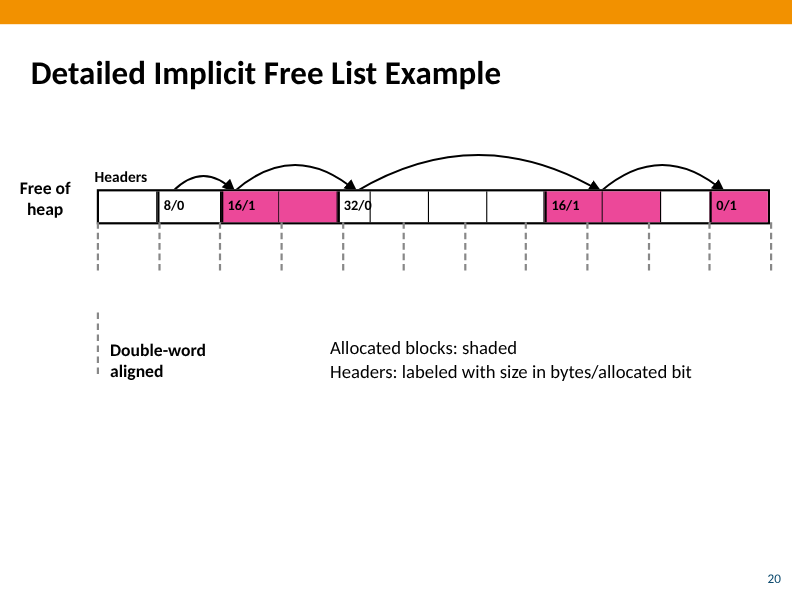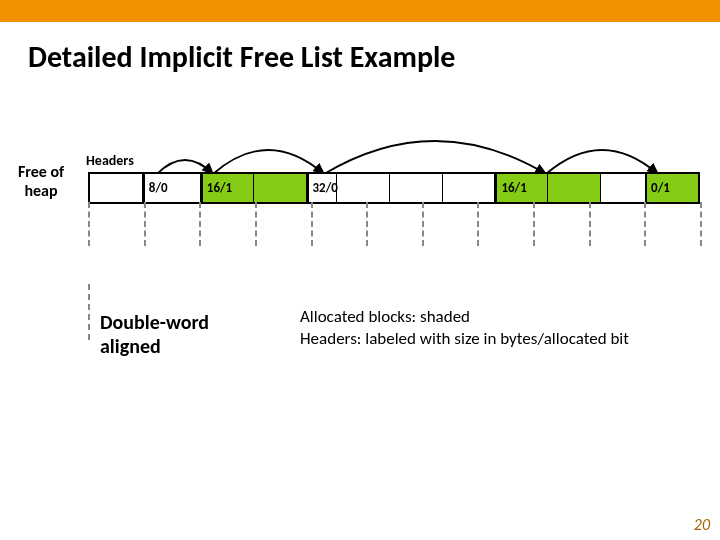--- a/index.html
+++ b/index.html
@@ -1,31 +1,31 @@
 <!DOCTYPE html>
 <html><head>
 <meta charset="utf-8">
 <style>
   * { box-sizing: border-box; margin: 0; padding: 0; }
   body { width: 720px; height: 540px; font-family: Calibri, Arial, sans-serif; position: relative; background: #fff; }
   .topbar { width: 100%; height: 22px; background: #f29100; }
-  .title { font-size: 30px; font-weight: 700; margin: 16px 0 0 28px; color: #000; }
+  .title { font-size: 30px; font-weight: 700; margin: 26px 0 0 28px; color: #000; }
   .diagram { position: absolute; top: 130px; left: 0; width: 720px; height: 200px; }
   .label-left { position: absolute; left: 6px; top: 32px; width: 70px; text-align: center; font-weight: 700; font-size: 16px; line-height: 1.2; }
   .unused { position: absolute; left: 86px; top: 22px; font-weight: 700; font-size: 14px; }
   .row { position: absolute; left: 88px; top: 42px; width: 612px; height: 32px; border: 2.5px solid #000; display: flex; background: #fff; }
   .cell { height: 100%; border-right: 1px solid #000; position: relative; }
   .cell:last-child { border-right: 0; }
-  .alloc { background: #84cc16; }
+  .alloc { background: #ec4899; }
   .hdr { position: absolute; top: 6px; left: 4px; font-size: 13px; font-weight: 700; color: #000; }
   .ticks { position: absolute; left: 88px; top: 72px; width: 612px; height: 44px; }
   .tick { position: absolute; top: 0; height: 44px; border-left: 2px dashed #888; }
-  .legend-l { position: absolute; top: 310px; left: 100px; font-weight: 700; font-size: 20px; }
+  .legend-l { position: absolute; top: 310px; left: 100px; font-weight: 700; font-size: 16px; }
   .legend-r { position: absolute; top: 306px; left: 300px; font-weight: 400; font-size: 17px; line-height: 1.3; width: 400px; }
-  .pagenum { position: absolute; right: 10px; bottom: 6px; font-size: 16px; color: #a16207; font-style: italic; }
+  .pagenum { position: absolute; right: 10px; bottom: 6px; font-size: 12px; color: #0c4a6e; }
   svg.arcs { position: absolute; left: 0; top: 0; width: 720px; height: 140px; }
   .dwtick { position: absolute; top: 284px; left: 88px; height: 56px; border-left: 2px dashed #888; }
 </style>
 </head>
 <body>
 
 <div class="topbar"></div>
 <h1 class="title">Detailed Implicit Free List Example</h1>
 
 <div class="diagram">

